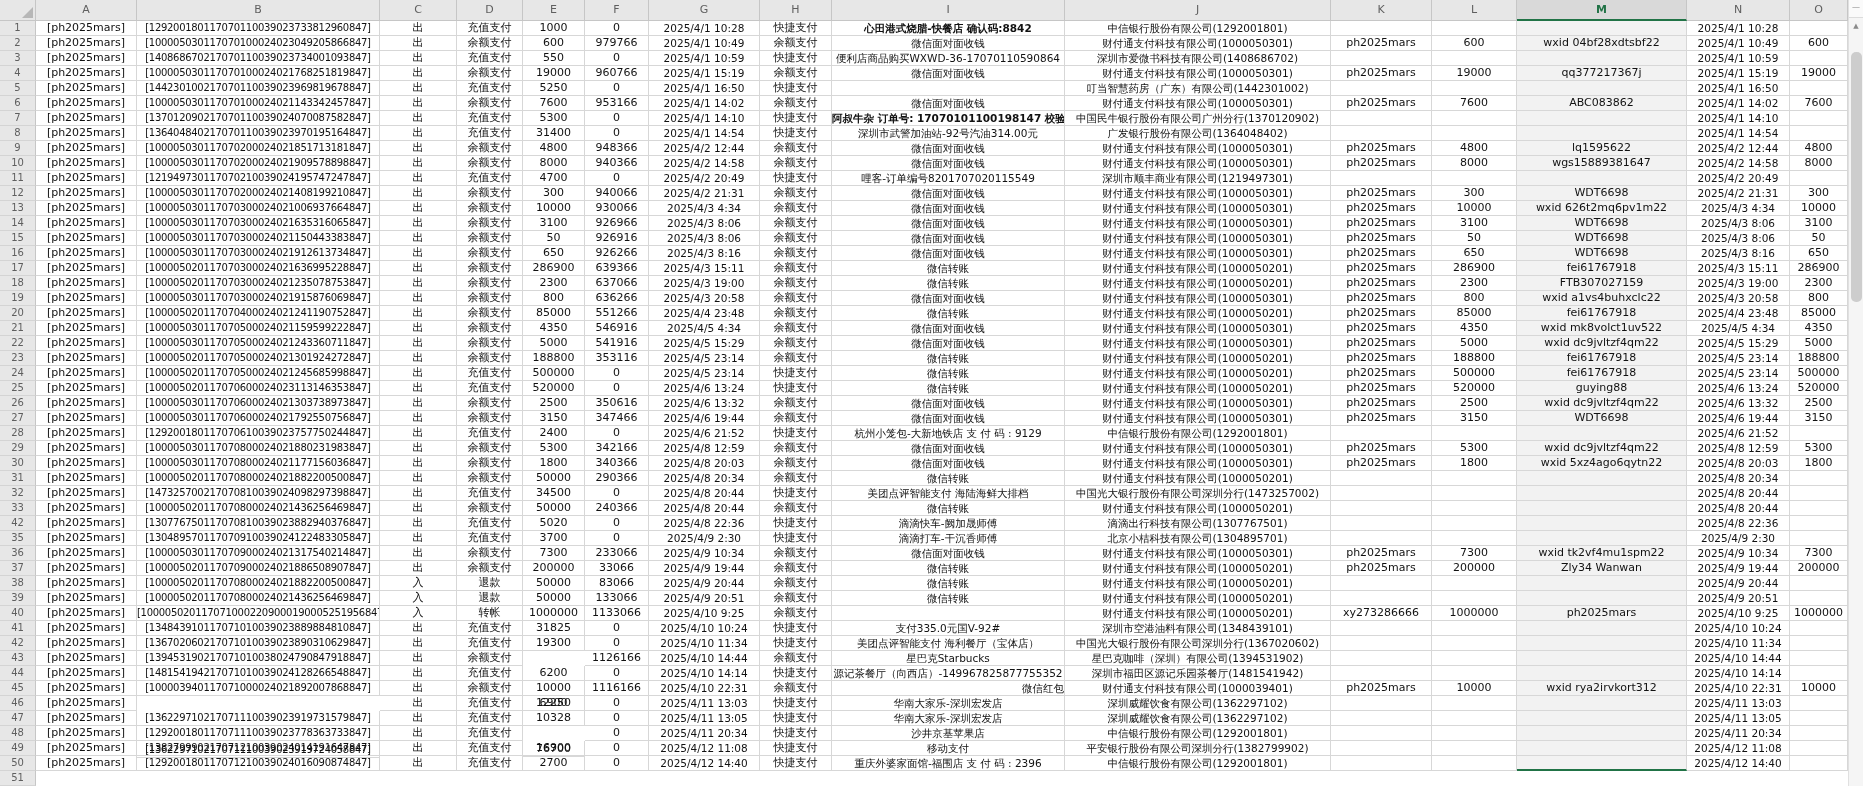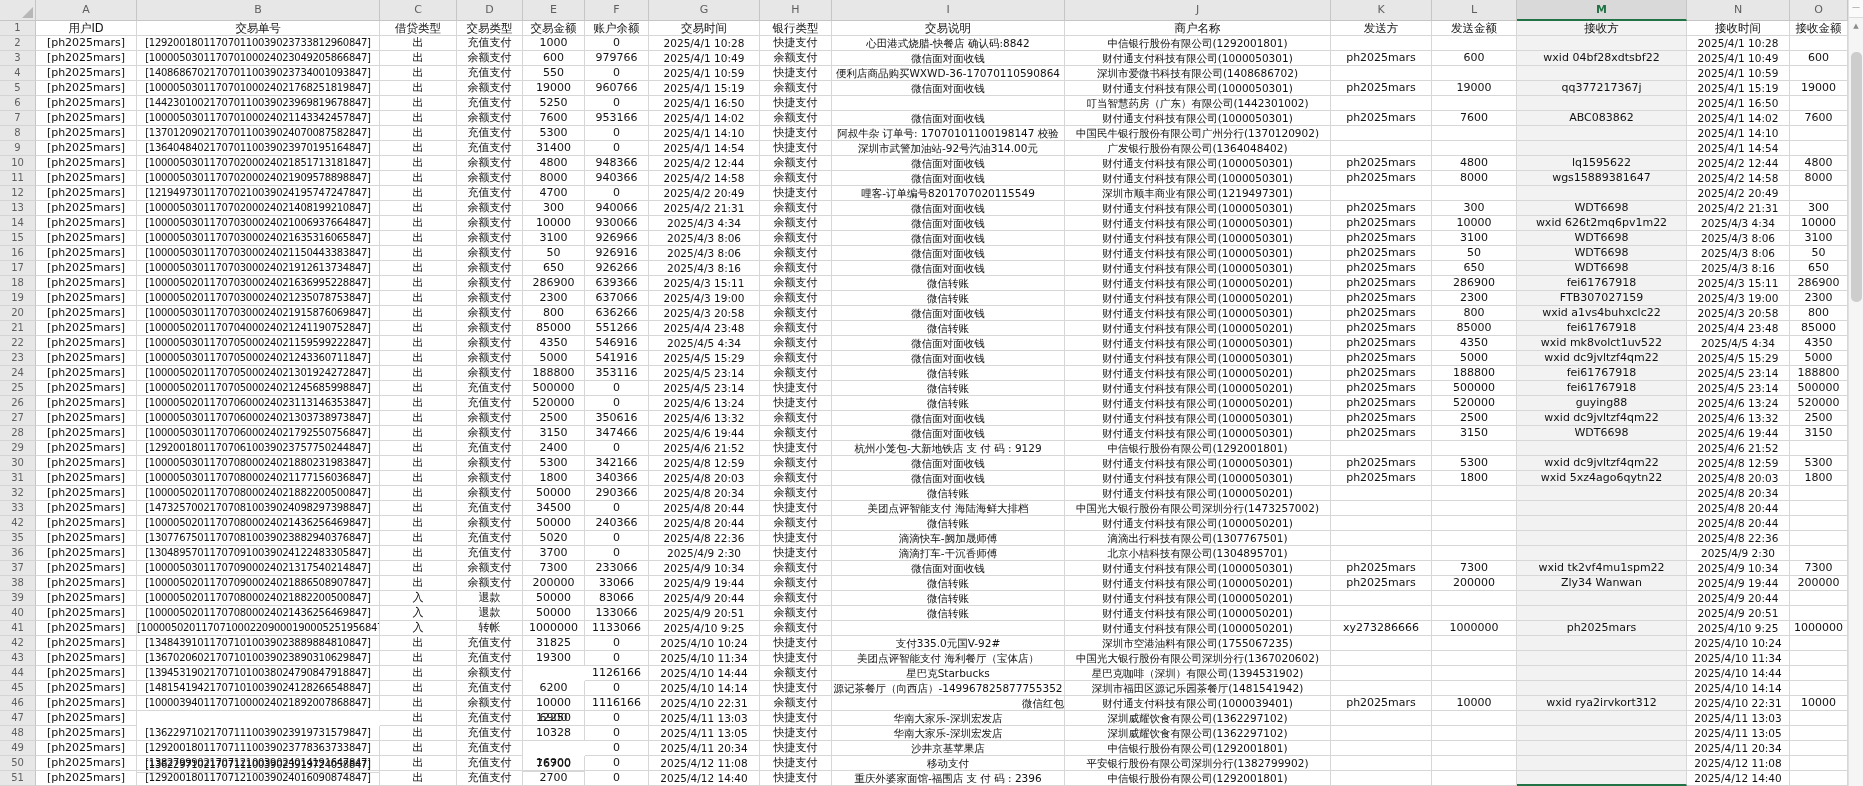--- a/index.html
+++ b/index.html
@@ -110,47 +110,30 @@
       <div class="rownum">45</div>
       <div class="rownum">46</div>
       <div class="rownum">47</div>
       <div class="rownum">48</div>
       <div class="rownum">49</div>
       <div class="rownum">50</div>
       <div class="rownum">51</div>
     </div>
 
   <div class="grid">
-      <div class="row r1">
-        <div class="cell cA" style="width: 101px;">用户ID</div>
-        <div class="cell cB" style="width: 243px;">交易单号</div>
-        <div class="cell cC" style="width: 77px;">借贷类型</div>
-        <div class="cell cD" style="width: 66px;">交易类型</div>
-        <div class="cell cE" style="width: 62px;">交易金额</div>
-        <div class="cell cF" style="width: 64px;">账户余额</div>
-        <div class="cell cG" style="width: 111px;">交易时间</div>
-        <div class="cell cH" style="width: 72px;">银行类型</div>
-        <div class="cell cI" style="width: 233px;">交易说明</div>
-        <div class="cell cJ" style="width: 266px;">商户名称</div>
-        <div class="cell cK" style="width: 101px;">发送方</div>
-        <div class="cell cL" style="width: 85px;">发送金额</div>
-        <div class="cell cM selcell" style="width: 170px;">接收方</div>
-        <div class="cell cN" style="width: 103px;">接收时间</div>
-        <div class="cell cO" style="width: 58px;">接收金额</div>
-      </div>
       <div class="row">
         <div class="cell cA" style="width: 101px;">[ph2025mars]</div>
         <div class="cell cB" style="width: 243px;">[129200180117070110039023733812960847]</div>
         <div class="cell cC" style="width: 77px;">出</div>
         <div class="cell cD" style="width: 66px;">充值支付</div>
         <div class="cell cE" style="width: 62px;">1000</div>
         <div class="cell cF" style="width: 64px;">0</div>
         <div class="cell cG" style="width: 111px;">2025/4/1 10:28</div>
         <div class="cell cH" style="width: 72px;">快捷支付</div>
-        <div class="cell cI" style="width: 233px;">心田港式烧腊-快餐店 确认码:8842</div>
+        <div class="cell cI" style="width: 233px; font-weight: bold;">心田港式烧腊-快餐店 确认码:8842</div>
         <div class="cell cJ" style="width: 266px;">中信银行股份有限公司(1292001801)</div>
         <div class="cell cK" style="width: 101px;"></div>
         <div class="cell cL" style="width: 85px;"></div>
         <div class="cell cM selcell" style="width: 170px;"></div>
         <div class="cell cN" style="width: 103px;">2025/4/1 10:28</div>
         <div class="cell cO" style="width: 58px;"></div>
       </div>
       <div class="row">
         <div class="cell cA" style="width: 101px;">[ph2025mars]</div>
         <div class="cell cB" style="width: 243px;">[100005030117070100024023049205866847]</div>
@@ -238,21 +221,21 @@
       </div>
       <div class="row">
         <div class="cell cA" style="width: 101px;">[ph2025mars]</div>
         <div class="cell cB" style="width: 243px;">[137012090217070110039024070087582847]</div>
         <div class="cell cC" style="width: 77px;">出</div>
         <div class="cell cD" style="width: 66px;">充值支付</div>
         <div class="cell cE" style="width: 62px;">5300</div>
         <div class="cell cF" style="width: 64px;">0</div>
         <div class="cell cG" style="width: 111px;">2025/4/1 14:10</div>
         <div class="cell cH" style="width: 72px;">快捷支付</div>
-        <div class="cell cI" style="width: 233px;">阿叔牛杂 订单号: 17070101100198147 校验</div>
+        <div class="cell cI" style="width: 233px; font-weight: bold;">阿叔牛杂 订单号: 17070101100198147 校验</div>
         <div class="cell cJ" style="width: 266px;">中国民牛银行股份有限公司广州分行(1370120902)</div>
         <div class="cell cK" style="width: 101px;"></div>
         <div class="cell cL" style="width: 85px;"></div>
         <div class="cell cM selcell" style="width: 170px;"></div>
         <div class="cell cN" style="width: 103px;">2025/4/1 14:10</div>
         <div class="cell cO" style="width: 58px;"></div>
       </div>
       <div class="row">
         <div class="cell cA" style="width: 101px;">[ph2025mars]</div>
         <div class="cell cB" style="width: 243px;">[136404840217070110039023970195164847]</div>
@@ -817,21 +800,21 @@
       <div class="row">
         <div class="cell cA" style="width: 101px;">[ph2025mars]</div>
         <div class="cell cB" style="width: 243px;">[134843910117071010039023889884810847]</div>
         <div class="cell cC" style="width: 77px;">出</div>
         <div class="cell cD" style="width: 66px;">充值支付</div>
         <div class="cell cE" style="width: 62px;">31825</div>
         <div class="cell cF" style="width: 64px;">0</div>
         <div class="cell cG" style="width: 111px;">2025/4/10 10:24</div>
         <div class="cell cH" style="width: 72px;">快捷支付</div>
         <div class="cell cI" style="width: 233px;">支付335.0元国V-92#</div>
-        <div class="cell cJ" style="width: 266px;">深圳市空港油料有限公司(1755067235)</div>
+        <div class="cell cJ" style="width: 266px;">深圳市空港油料有限公司(1348439101)</div>
         <div class="cell cK" style="width: 101px;"></div>
         <div class="cell cL" style="width: 85px;"></div>
         <div class="cell cM selcell" style="width: 170px;"></div>
         <div class="cell cN" style="width: 103px;">2025/4/10 10:24</div>
         <div class="cell cO" style="width: 58px;"></div>
       </div>
       <div class="row">
         <div class="cell cA" style="width: 101px;">[ph2025mars]</div>
         <div class="cell cB" style="width: 243px;">[136702060217071010039023890310629847]</div>
         <div class="cell cC" style="width: 77px;">出</div>

